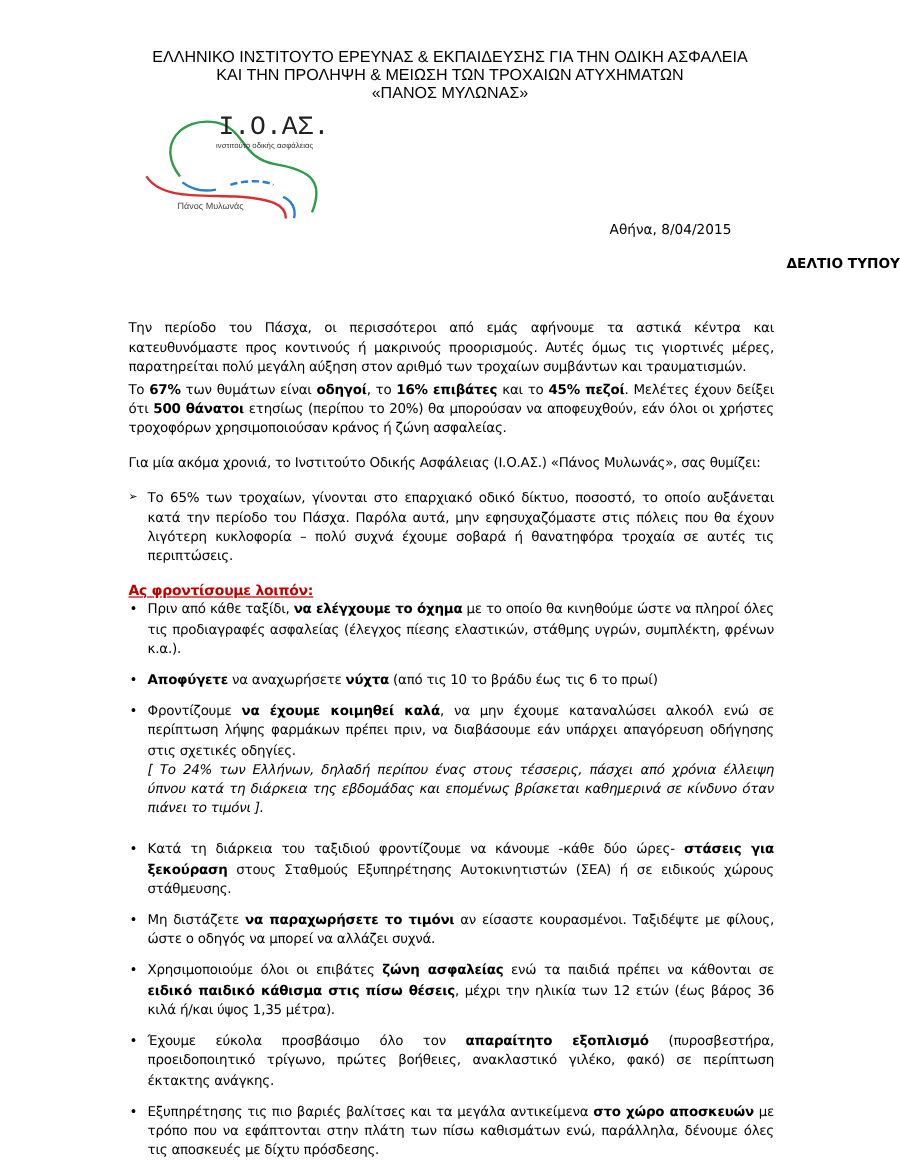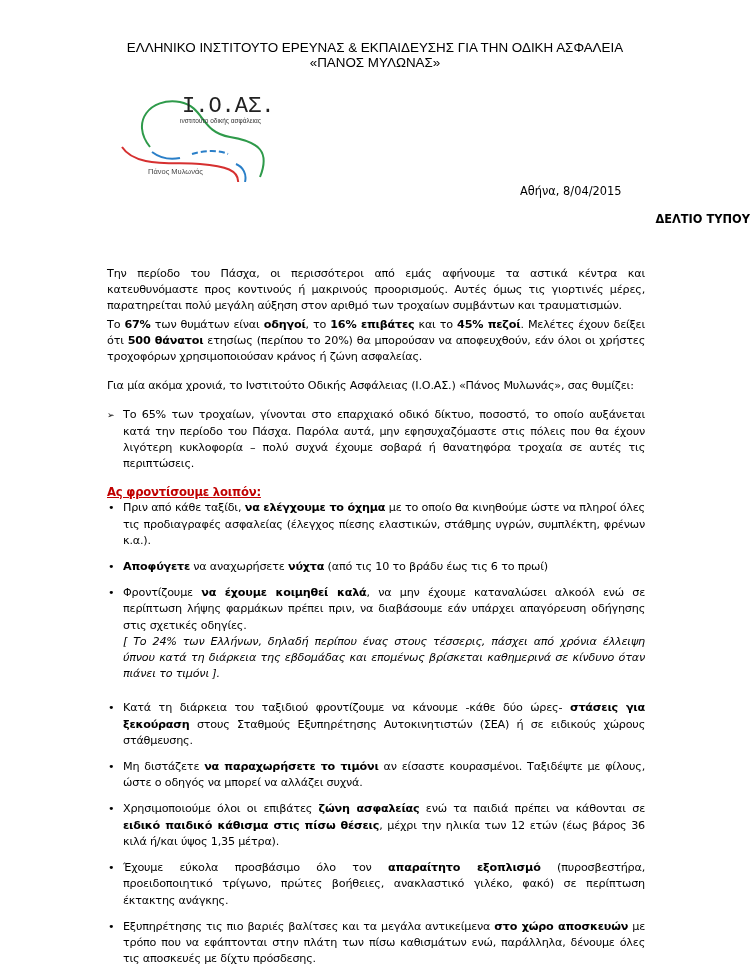--- a/index.html
+++ b/index.html
@@ -3,21 +3,21 @@
 <meta charset="utf-8">
 <style>
   html, body { margin: 0; padding: 0; background: #ffffff; }
   body { width: 750px; height: 971px; position: relative; overflow: hidden; color: #000; }
   .page { position: absolute; left: 0; top: 0; width: 750px; height: 971px; }
   .header { position: absolute; left: 100px; top: 40px; width: 550px; text-align: center;
     font-family: "Liberation Sans", sans-serif; font-size: 13.4px; line-height: 15px; }
   .logo { position: absolute; left: 110px; top: 92px; width: 180px; height: 90px; }
   .logo svg { width: 180px; height: 90px; display: block; }
   .body-text { font-family: "DejaVu Sans", sans-serif; font-size: 11.2px; letter-spacing: -0.2px; }
-  .date { position: absolute; left: 520px; top: 184px; font-family: "DejaVu Sans", sans-serif; font-size: 11.4px; }
+  .date { position: absolute; left: 508px; top: 184px; font-family: "DejaVu Sans", sans-serif; font-size: 11.4px; }
   .title { position: absolute; left: 0; width: 750px; top: 212px; text-align: right;
     font-family: "DejaVu Sans", sans-serif; font-weight: bold; font-size: 11.4px; }
   .subtitle { position: absolute; left: 0; width: 750px; top: 240px; text-align: center;
     font-family: "DejaVu Sans", sans-serif; font-weight: bold; font-size: 11.4px; color: #1f3fb8; text-decoration: underline; }
   .content { position: absolute; left: 107px; top: 266px; width: 538px; line-height: 16.2px; text-align: justify; }
   .content p { margin: 0; }
   .gap { height: 13px; }
   .arrow-item { position: relative; padding-left: 16px; }
   .arrow-item .mark { position: absolute; left: 0; top: 0; font-size: 9px; }
   .red-h { color: #c00000; font-weight: bold; font-family: "DejaVu Sans", sans-serif; font-size: 11.6px; margin-top: 12px; text-decoration: underline; }
@@ -27,20 +27,21 @@
   .note { font-style: italic; }
   b { font-weight: bold; }
 </style>
 </head>
 <body>
 
 <div class="page">
 
   <div class="header">
     <div>ΕΛΛΗΝΙΚΟ ΙΝΣΤΙΤΟΥΤΟ ΕΡΕΥΝΑΣ &amp;  ΕΚΠΑΙΔΕΥΣΗΣ ΓΙΑ ΤΗΝ ΟΔΙΚΗ ΑΣΦΑΛΕΙΑ</div>
+    <div>ΚΑΙ ΤΗΝ ΠΡΟΛΗΨΗ &amp; ΜΕΙΩΣΗ ΤΩΝ ΤΡΟΧΑΙΩΝ ΑΤΥΧΗΜΑΤΩΝ</div>
     <div>«ΠΑΝΟΣ ΜΥΛΩΝΑΣ»</div>
   </div>
 
   <div class="logo">
     <svg viewBox="0 0 180 90">
       <path d="M40 55 C 20 30, 40 5, 70 10 C 95 15, 90 40, 120 45 C 150 50, 160 60, 150 85" fill="none" stroke="#2e9a4a" stroke-width="2"></path>
       <path d="M20 45 C 25 60, 40 65, 60 62 C 90 58, 110 50, 130 55" fill="none" stroke="#d63030" stroke-width="0"></path>
       <path d="M12 55 C 25 75, 60 70, 90 72 C 115 74, 130 78, 128 92" fill="none" stroke="#d63030" stroke-width="2"></path>
       <path d="M42 60 C 50 66, 60 68, 70 66" fill="none" stroke="#2a7fc8" stroke-width="2"></path>
       <path d="M82 62 C 95 58, 110 58, 118 62" fill="none" stroke="#2a7fc8" stroke-width="2" stroke-dasharray="6 3"></path>

